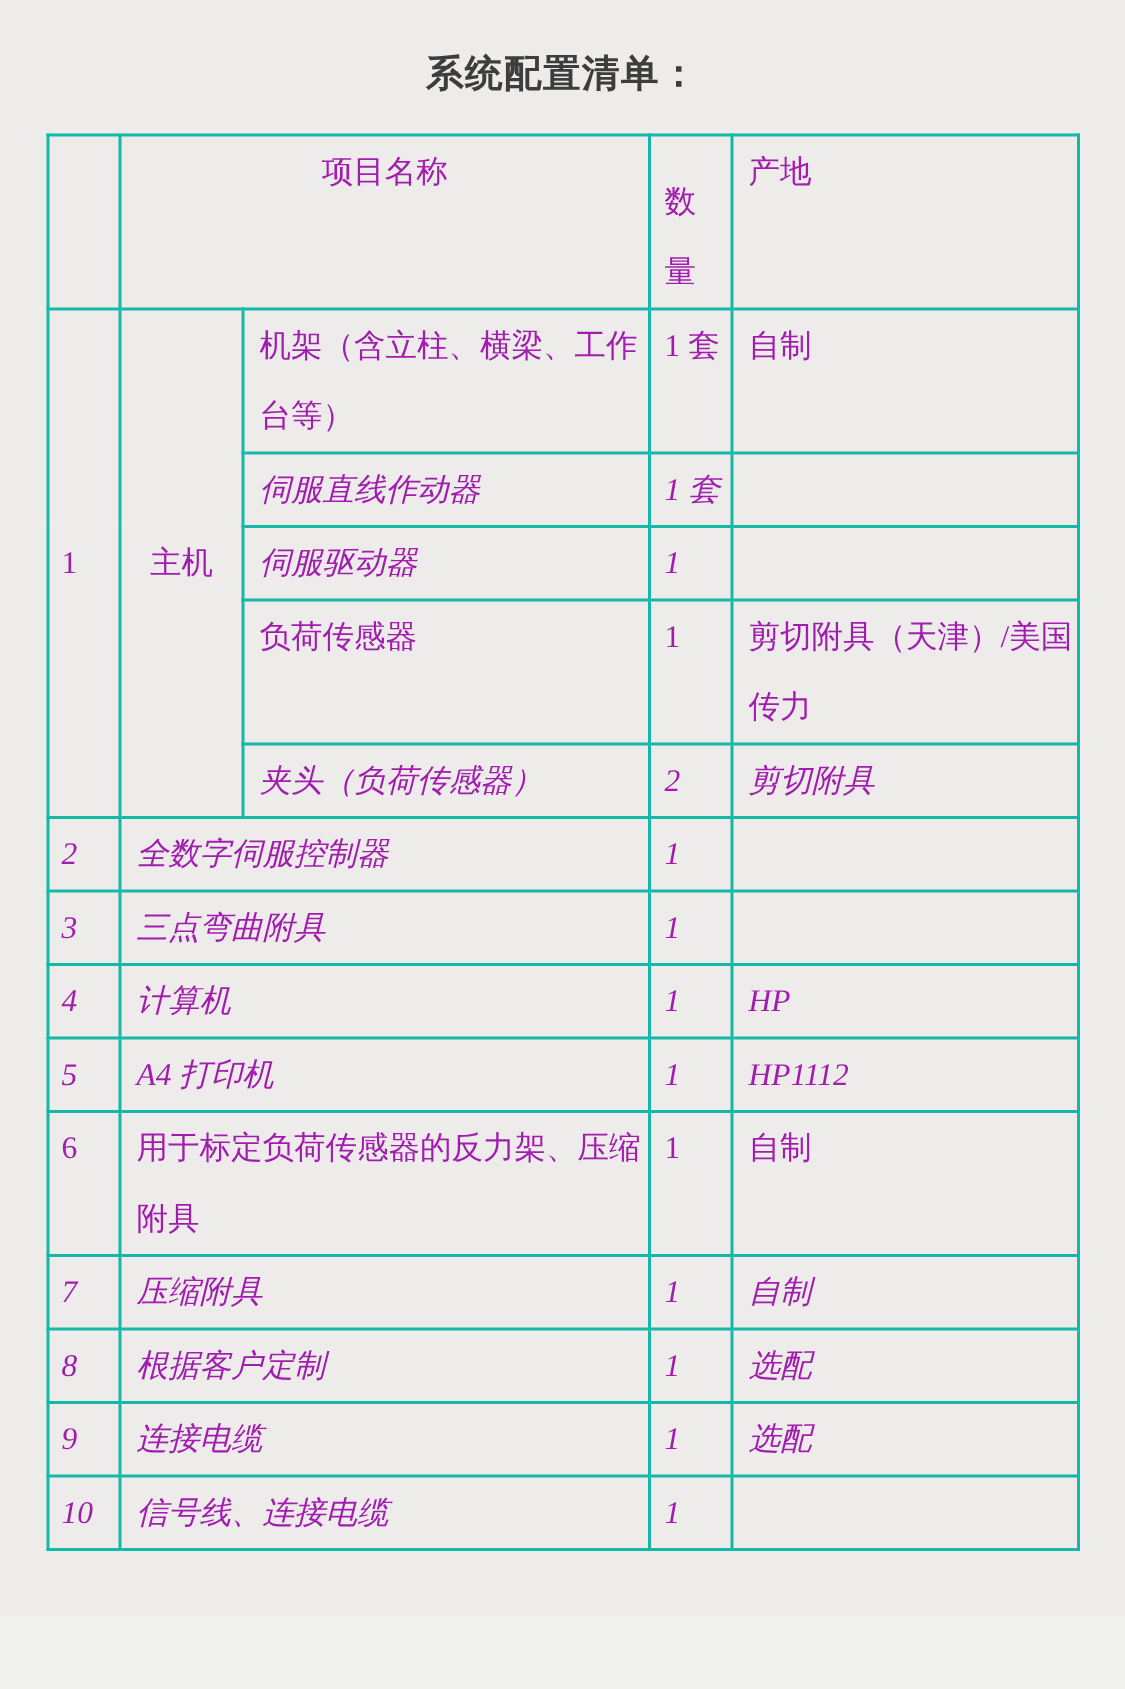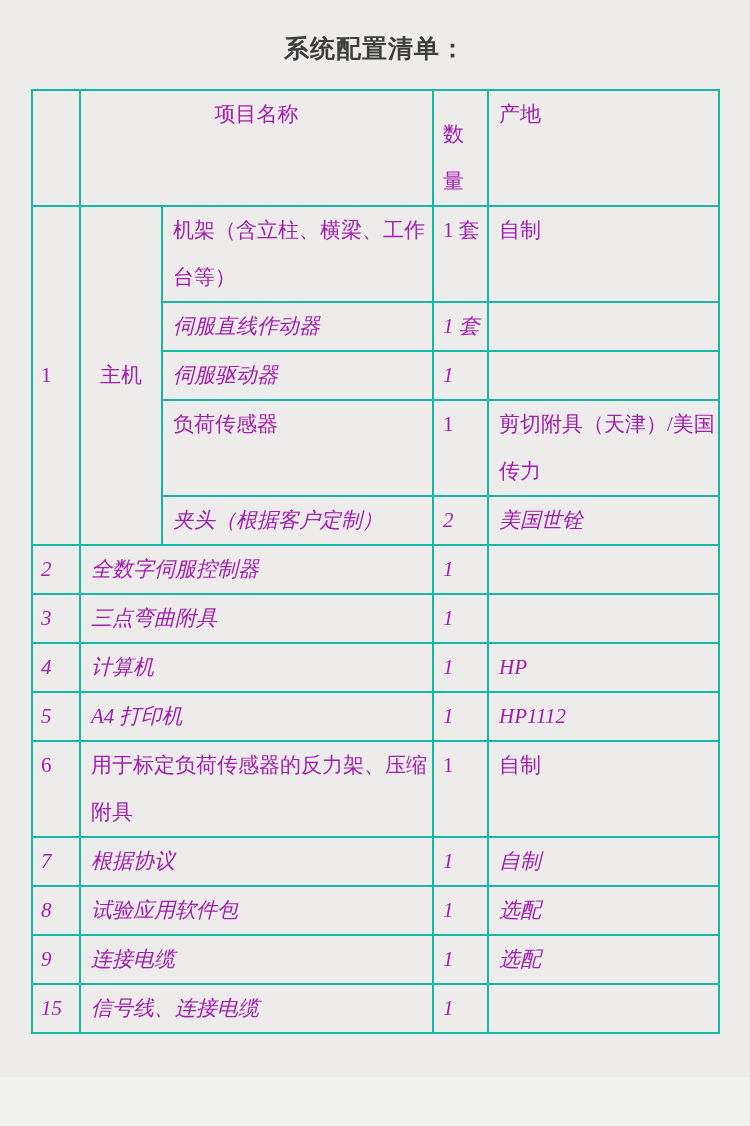--- a/index.html
+++ b/index.html
@@ -105,23 +105,23 @@
         <td class="c-qty">1</td>
         <td></td>
       </tr>
       <tr class="rh-2b">
         <td>负荷传感器</td>
         <td class="c-qty">1</td>
         <td>剪切附具（天津）/美国
 传力</td>
       </tr>
       <tr class="rh-1">
-        <td>夹头（根据客户定制）</td>
+        <td>夹头（负荷传感器）</td>
         <td class="c-qty">2</td>
-        <td>美国世铨</td>
+        <td>剪切附具</td>
       </tr>
 
       <tr class="rh-1">
         <td class="c-idx">2</td>
         <td colspan="2">全数字伺服控制器</td>
         <td class="c-qty">1</td>
         <td></td>
       </tr>
       <tr class="rh-1">
         <td class="c-idx">3</td>
@@ -143,38 +143,38 @@
       </tr>
       <tr class="rh-2">
         <td class="c-idx">6</td>
         <td colspan="2">用于标定负荷传感器的反力架、压缩
 附具</td>
         <td class="c-qty">1</td>
         <td>自制</td>
       </tr>
       <tr class="rh-1">
         <td class="c-idx">7</td>
-        <td colspan="2">根据协议</td>
+        <td colspan="2">压缩附具</td>
         <td class="c-qty">1</td>
         <td>自制</td>
       </tr>
       <tr class="rh-1">
         <td class="c-idx">8</td>
-        <td colspan="2">试验应用软件包</td>
+        <td colspan="2">根据客户定制</td>
         <td class="c-qty">1</td>
         <td>选配</td>
       </tr>
       <tr class="rh-1">
         <td class="c-idx">9</td>
         <td colspan="2">连接电缆</td>
         <td class="c-qty">1</td>
         <td>选配</td>
       </tr>
       <tr class="rh-1">
-        <td class="c-idx">15</td>
+        <td class="c-idx">10</td>
         <td colspan="2">信号线、连接电缆</td>
         <td class="c-qty">1</td>
         <td></td>
       </tr>
 
     </tbody>
   </table>
 
   <div class="bottom-band"></div>
 

